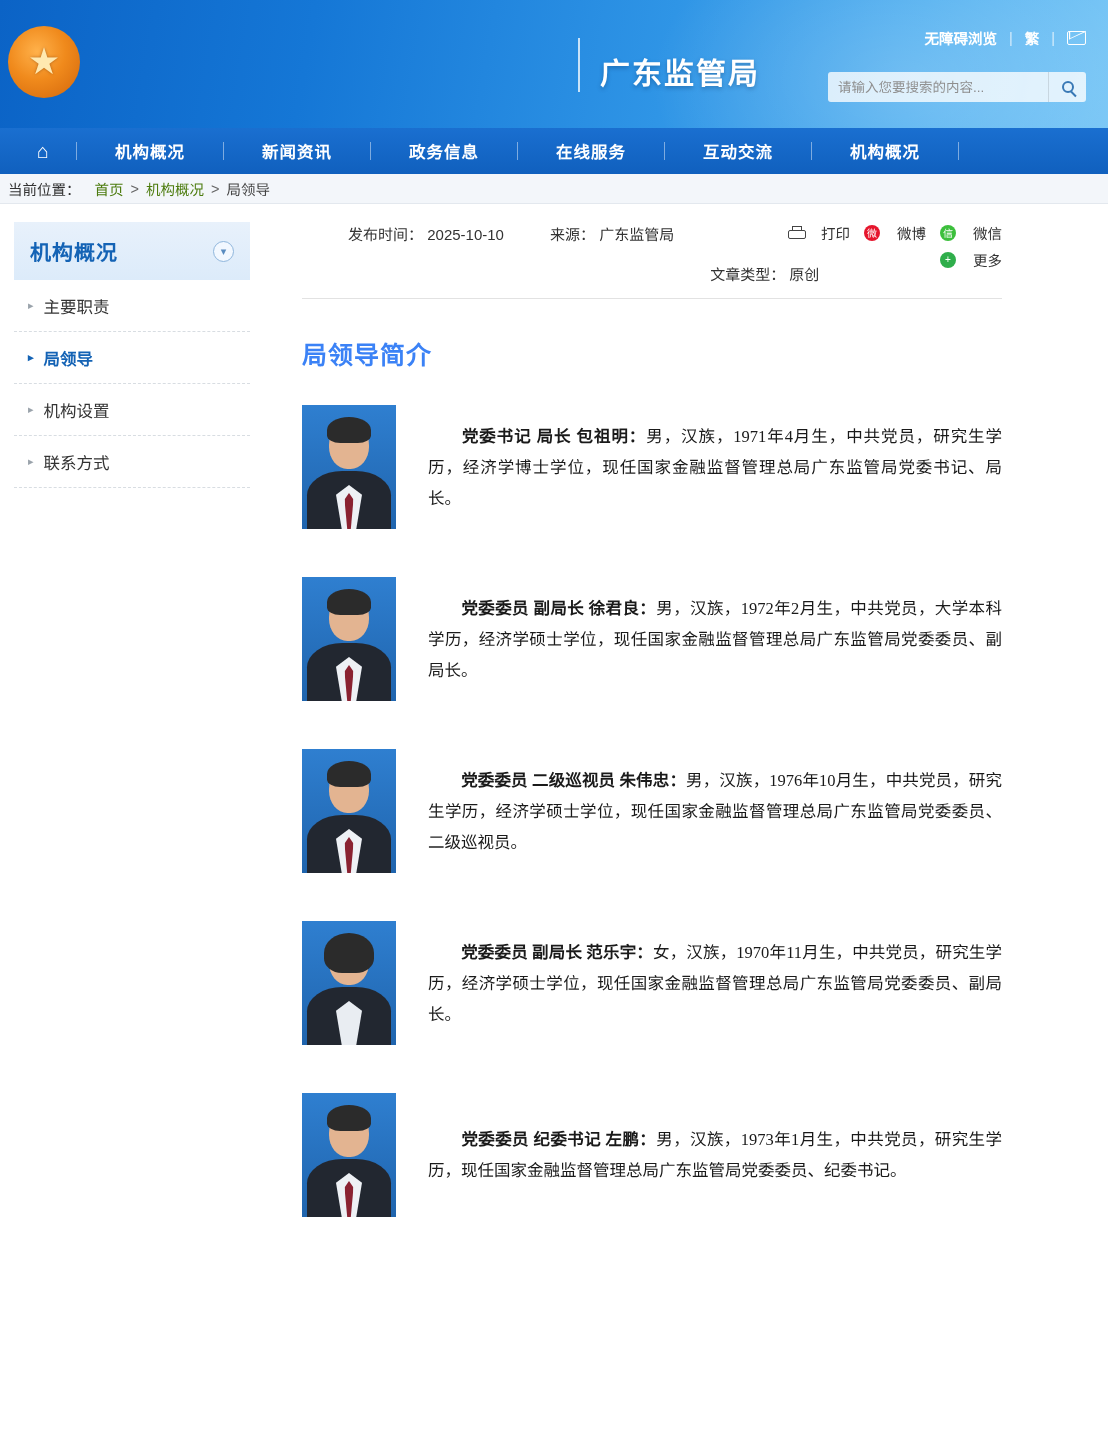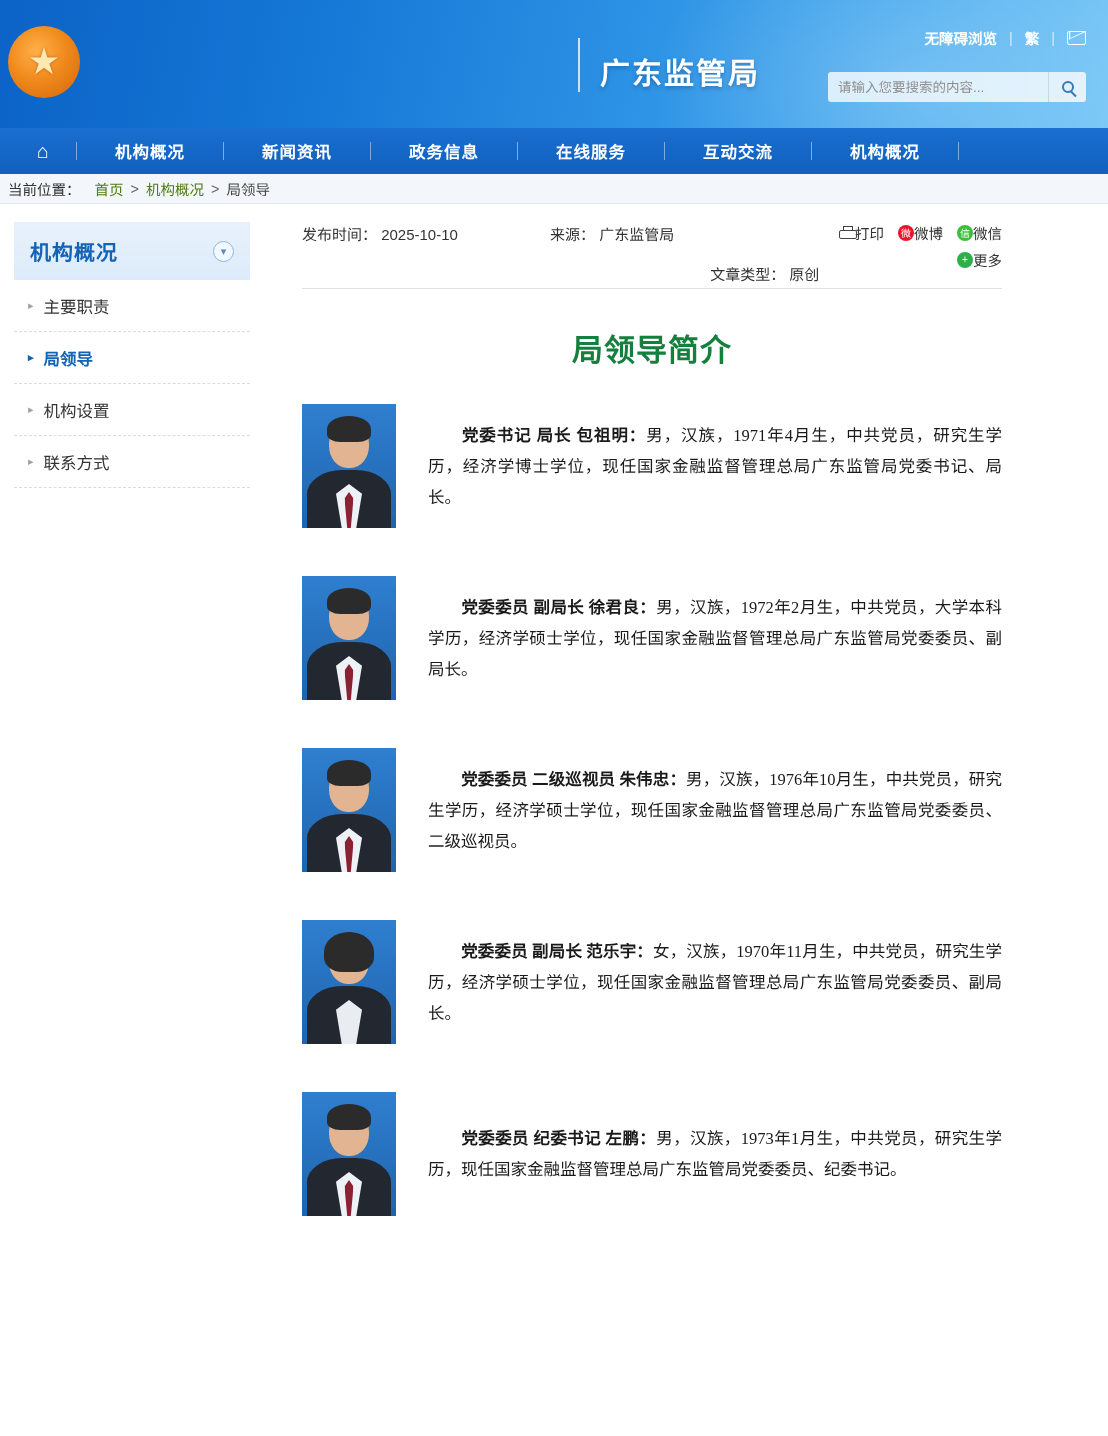--- a/index.html
+++ b/index.html
@@ -249,37 +249,39 @@
     flex: 1;
     margin: 0 44px 0 52px;
     max-width: 700px;
   }
   .meta {
     display: flex;
     flex-wrap: wrap;
     align-items: flex-start;
     font-size: 15px;
     color: #333;
+    padding-bottom: 10px;
     border-bottom: 1px solid #e2e2e2;
     position: relative;
     min-height: 58px;
+    text-align: center;
   }
   .meta .m1 { width: 248px; line-height: 26px; }
   .meta .m2 { margin-right: 36px; line-height: 26px; }
   .meta .m3 { line-height: 26px; margin-top: 40px; }
   .share {
     position: absolute;
     right: 0; top: 0;
     display: flex;
     align-items: flex-start;
     gap: 14px;
     font-size: 14.5px;
     color: #333;
   }
-  .share .it { display: flex; align-items: center; gap: 0; cursor: pointer; white-space: nowrap; }
+  .share .it { display: flex; align-items: center; gap: 17px; cursor: pointer; white-space: nowrap; }
   .printer {
     width: 16px; height: 13px;
     position: relative;
     display: inline-block;
   }
   .printer::before {
     content: "";
     position: absolute; left: 0; top: 4px;
     width: 16px; height: 7px;
     border: 1.4px solid #444; border-radius: 2px;
@@ -297,24 +299,23 @@
     align-items: center; justify-content: center;
     font-size: 10px;
     color: #fff;
   }
   .weibo { background: #e6162d; }
   .wechat { background: #3cbf3c; }
   .more-ic { background: #2fae4b; }
   .share-col { display: flex; flex-direction: column; gap: 6px; align-items: flex-start; }
 
   .article-title {
-    text-align: center;
-    font-size: 31px;
+    font-size: 25px;
     font-weight: bold;
-    color: #15803d;
+    color: #3b82f6;
     margin: 36px 0 34px 0;
     letter-spacing: 1px;
     font-family: "Liberation Serif", serif;
   }
 
   .person {
     display: flex;
     align-items: center;
     margin-bottom: 48px;
   }

